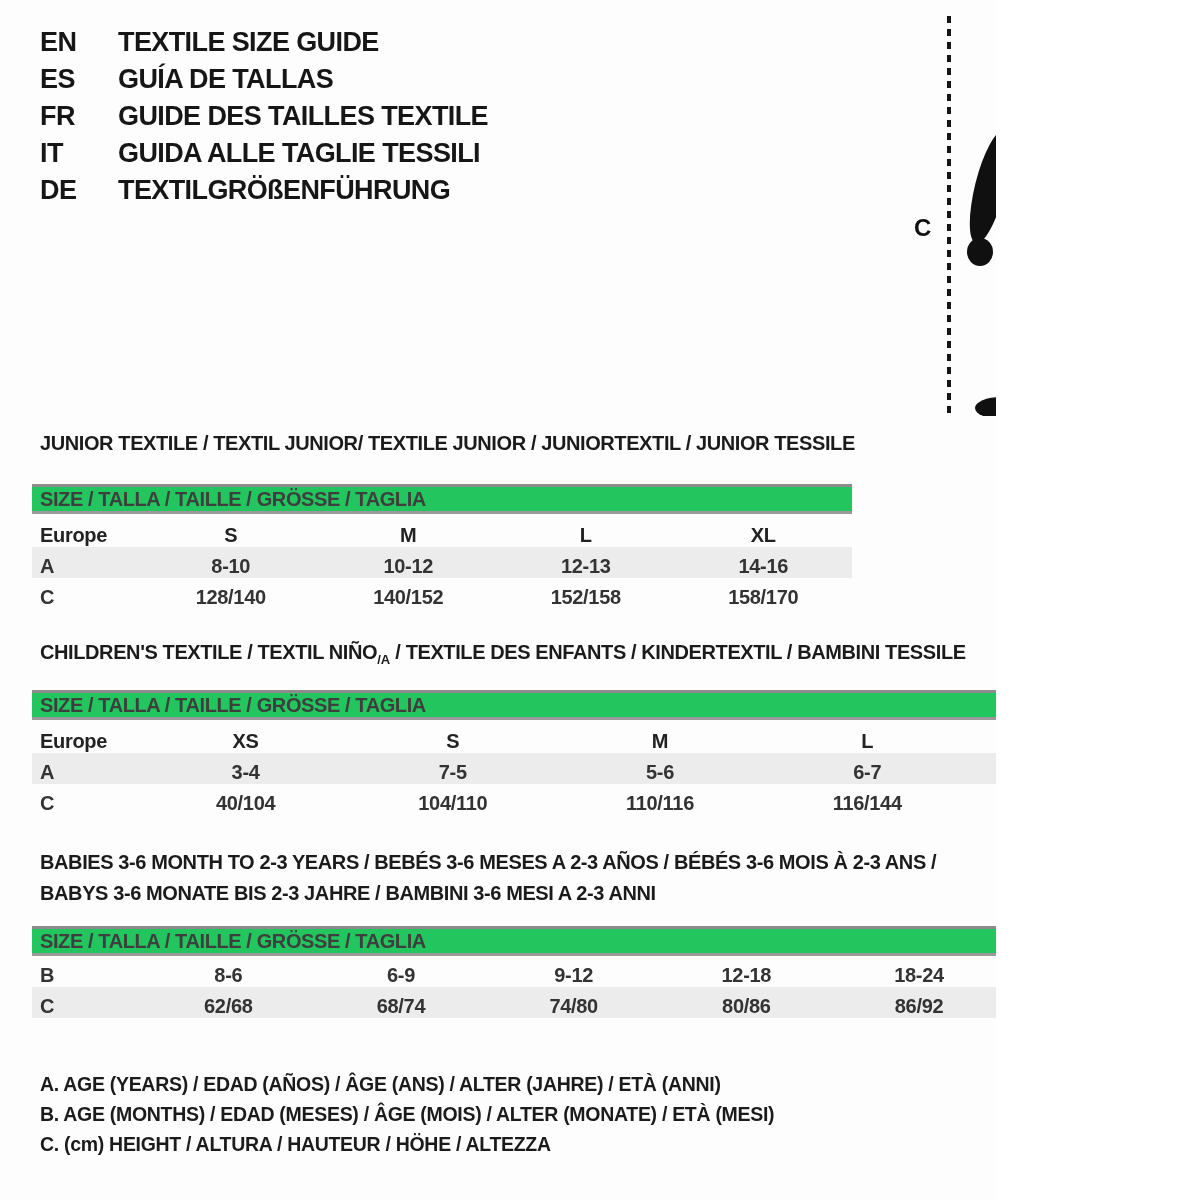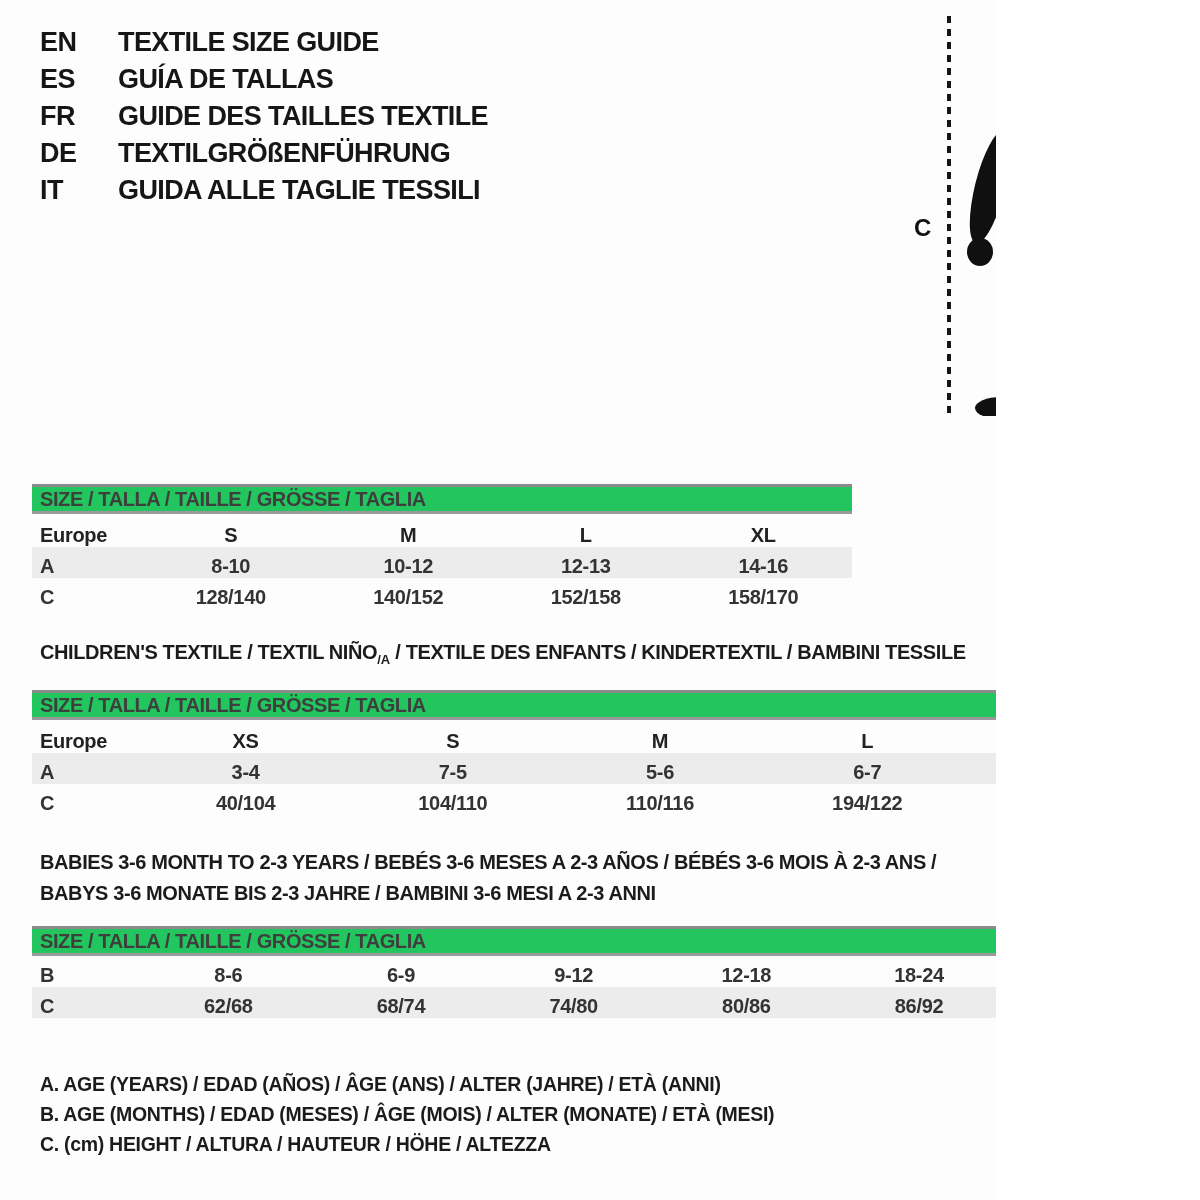--- a/index.html
+++ b/index.html
@@ -55,26 +55,26 @@
     </div>
     <div class="lang-row">
       <div class="lang-code">ES</div>
       <div class="lang-title">GUÍA DE TALLAS</div>
     </div>
     <div class="lang-row">
       <div class="lang-code">FR</div>
       <div class="lang-title">GUIDE DES TAILLES TEXTILE</div>
     </div>
     <div class="lang-row">
+      <div class="lang-code">IT</div>
+      <div class="lang-title">GUIDA ALLE TAGLIE TESSILI</div>
+    </div>
+    <div class="lang-row">
       <div class="lang-code">DE</div>
       <div class="lang-title">TEXTILGRÖßENFÜHRUNG</div>
-    </div>
-    <div class="lang-row">
-      <div class="lang-code">IT</div>
-      <div class="lang-title">GUIDA ALLE TAGLIE TESSILI</div>
     </div>
   </div>
 
   <svg class="dash-line" width="10" height="404">
     <line x1="5" y1="2" x2="5" y2="402" stroke="#151515" stroke-width="4" stroke-dasharray="7 6"></line>
   </svg>
   <div class="c-label">C</div>
   <svg class="toddler" width="190" height="404" viewBox="0 0 190 404">
     <g fill="#101010">
       <ellipse cx="100" cy="60" rx="37" ry="45"></ellipse>
@@ -88,20 +88,21 @@
       <ellipse cx="103" cy="272" rx="62" ry="46"></ellipse>
       <ellipse cx="64" cy="322" rx="22" ry="44"></ellipse>
       <ellipse cx="142" cy="316" rx="20" ry="42"></ellipse>
       <ellipse cx="59" cy="366" rx="13" ry="34"></ellipse>
       <ellipse cx="137" cy="356" rx="12" ry="32"></ellipse>
       <ellipse cx="43" cy="396" rx="26" ry="11"></ellipse>
       <ellipse cx="137" cy="388" rx="23" ry="10"></ellipse>
     </g>
   </svg>
 
+  <div class="sec-heading" style="top:432px">JUNIOR TEXTILE / TEXTIL JUNIOR/ TEXTILE JUNIOR / JUNIORTEXTIL / JUNIOR TESSILE</div>
   <div class="size-table" style="top:484px;width:820px">
     <div class="size-bar">SIZE / TALLA / TAILLE / GRÖSSE / TAGLIA</div>
     <div class="t-row head-row">
       <div class="t-label">Europe</div>
       <div class="t-cell">S</div>
       <div class="t-cell">M</div>
       <div class="t-cell">L</div>
       <div class="t-cell">XL</div>
     </div>
     <div class="t-row shaded">
@@ -137,21 +138,21 @@
       <div class="t-cell">7-5</div>
       <div class="t-cell">5-6</div>
       <div class="t-cell">6-7</div>
       <div class="t-cell">7-8</div>
     </div>
     <div class="t-row">
       <div class="t-label">C</div>
       <div class="t-cell">40/104</div>
       <div class="t-cell">104/110</div>
       <div class="t-cell">110/116</div>
-      <div class="t-cell">194/122</div>
+      <div class="t-cell">116/144</div>
       <div class="t-cell">122/128</div>
     </div>
   </div>
 
   <div class="sec-heading" style="top:847px">
     <div class="heading-line">BABIES 3-6 MONTH TO 2-3 YEARS / BEBÉS 3-6 MESES A 2-3 AÑOS / BÉBÉS 3-6 MOIS À 2-3 ANS /</div>
     <div class="heading-line">BABYS 3-6 MONATE BIS 2-3 JAHRE / BAMBINI 3-6 MESI A 2-3 ANNI</div>
   </div>
   <div class="size-table" style="top:926px;width:1146px">
     <div class="size-bar">SIZE / TALLA / TAILLE / GRÖSSE / TAGLIA</div>

